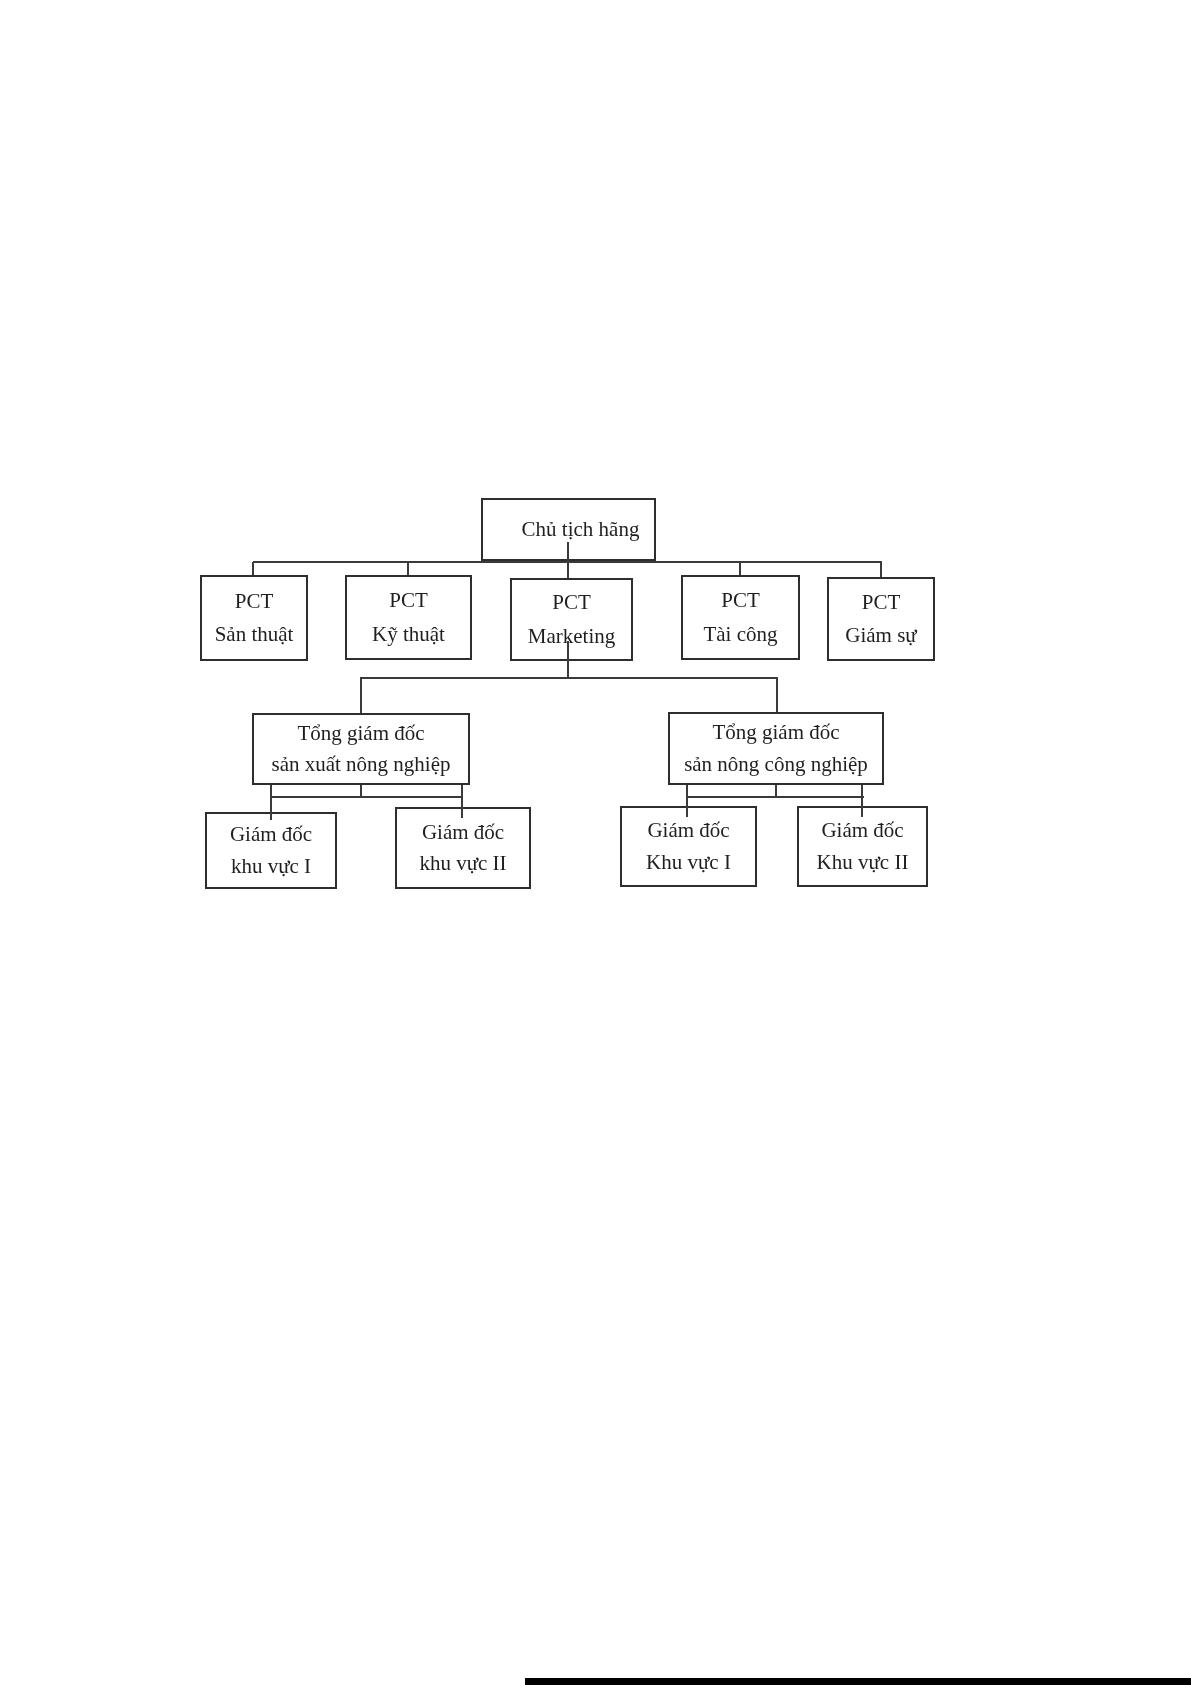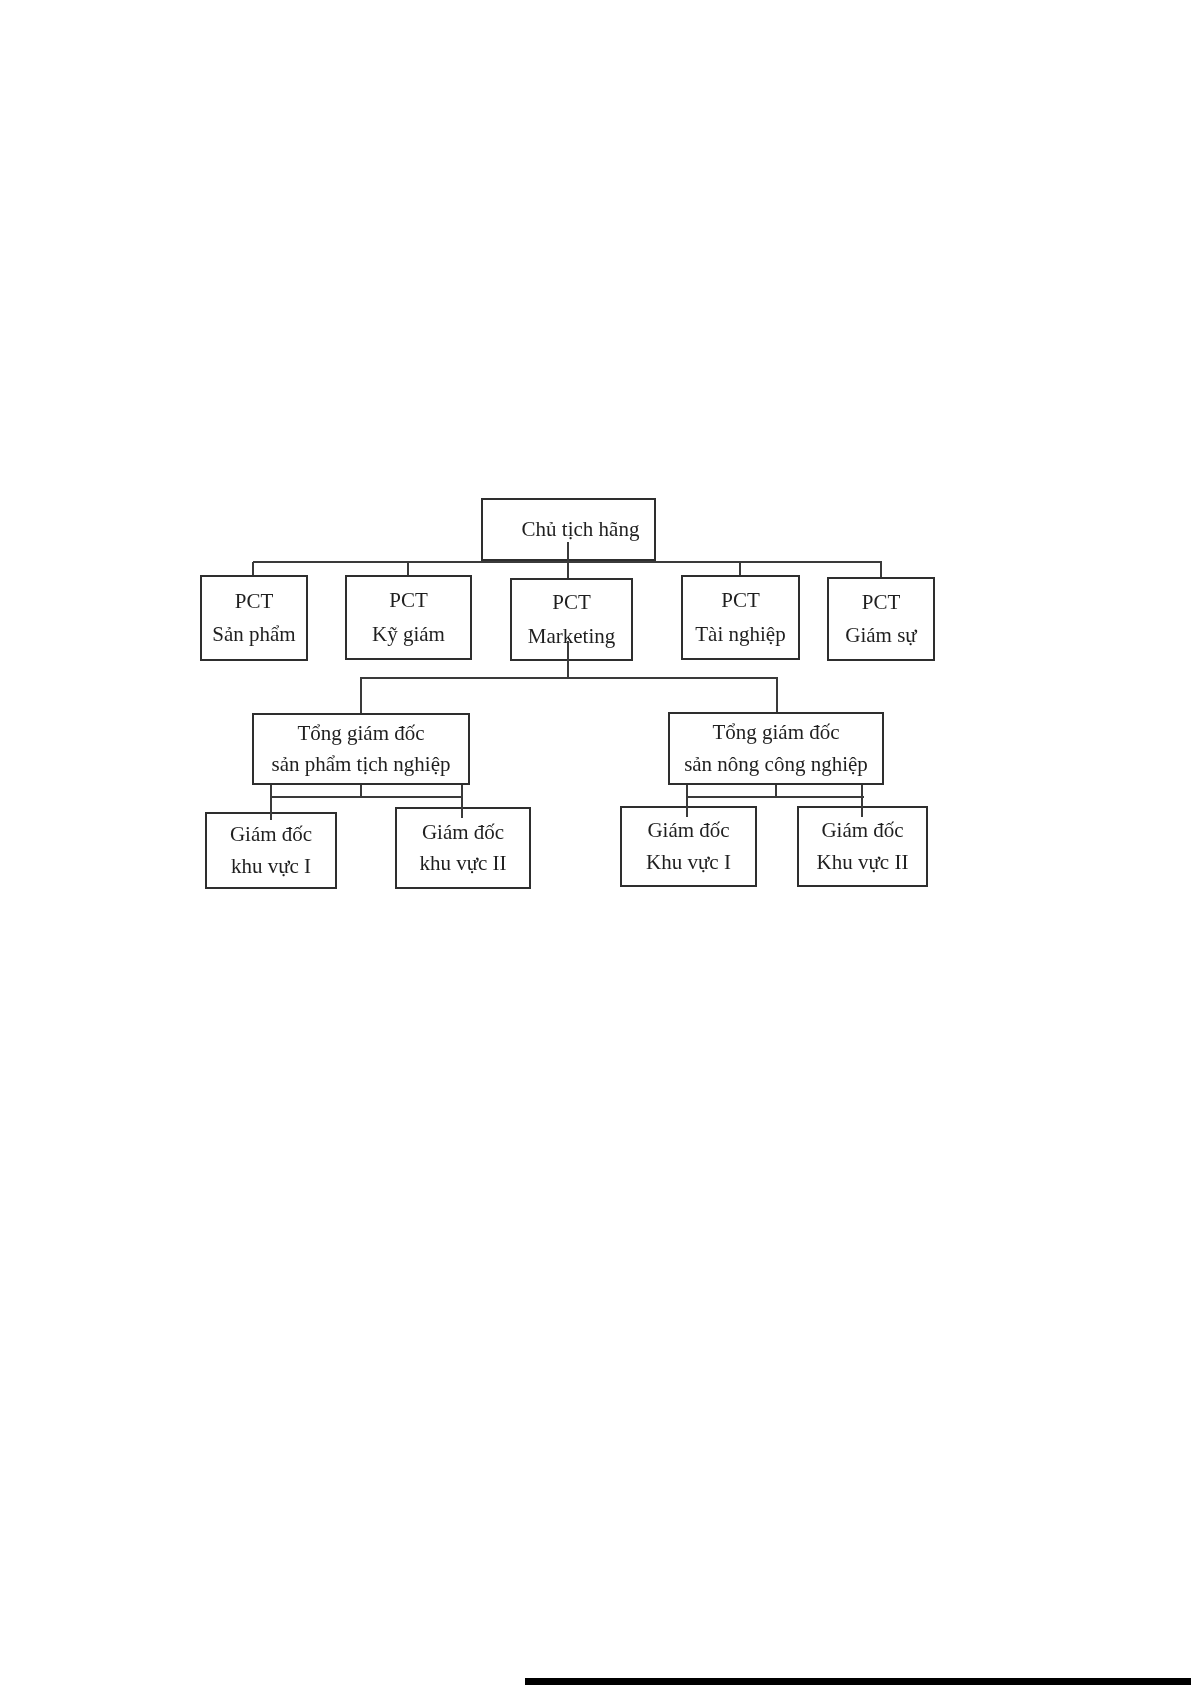--- a/index.html
+++ b/index.html
@@ -94,47 +94,47 @@
   <div class="line l-root-drop"></div>
   <div class="line l-h1"></div>
   <div class="line l-s1"></div>
   <div class="line l-s2"></div>
   <div class="line l-s3"></div>
   <div class="line l-s4"></div>
   <div class="line l-s5"></div>
 
   <div class="node n-pct1">
     <span>PCT</span>
-    <span>Sản phẩm</span>
+    <span>Sản thuật</span>
   </div>
   <div class="node n-pct2">
     <span>PCT</span>
-    <span>Kỹ giám</span>
+    <span>Kỹ thuật</span>
   </div>
   <div class="node n-pct3">
     <span>PCT</span>
     <span>Marketing</span>
   </div>
   <div class="node n-pct4">
     <span>PCT</span>
-    <span>Tài nghiệp</span>
+    <span>Tài công</span>
   </div>
   <div class="node n-pct5">
     <span>PCT</span>
     <span>Giám sự</span>
   </div>
 
   <div class="line l-mkt-drop"></div>
   <div class="line l-h2"></div>
   <div class="line l-s6"></div>
   <div class="line l-s7"></div>
 
   <div class="node n-tgd1">
     <span>Tổng giám đốc</span>
-    <span>sản phẩm tịch nghiệp</span>
+    <span>sản xuất nông nghiệp</span>
   </div>
   <div class="node n-tgd2">
     <span>Tổng giám đốc</span>
     <span>sản nông công nghiệp</span>
   </div>
 
   <div class="line l-tgd1-drop"></div>
   <div class="line l-h3"></div>
   <div class="line l-s8"></div>
   <div class="line l-s9"></div>

